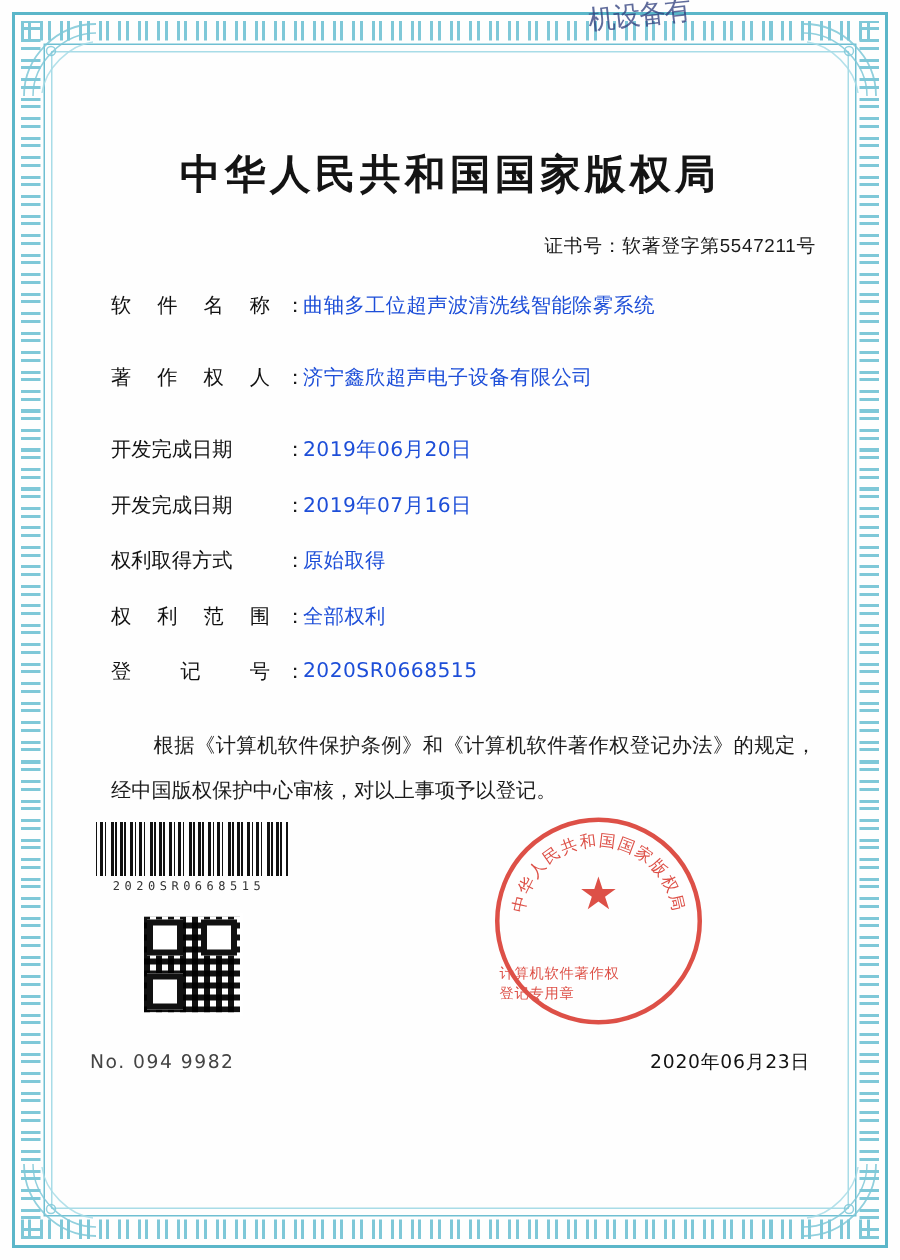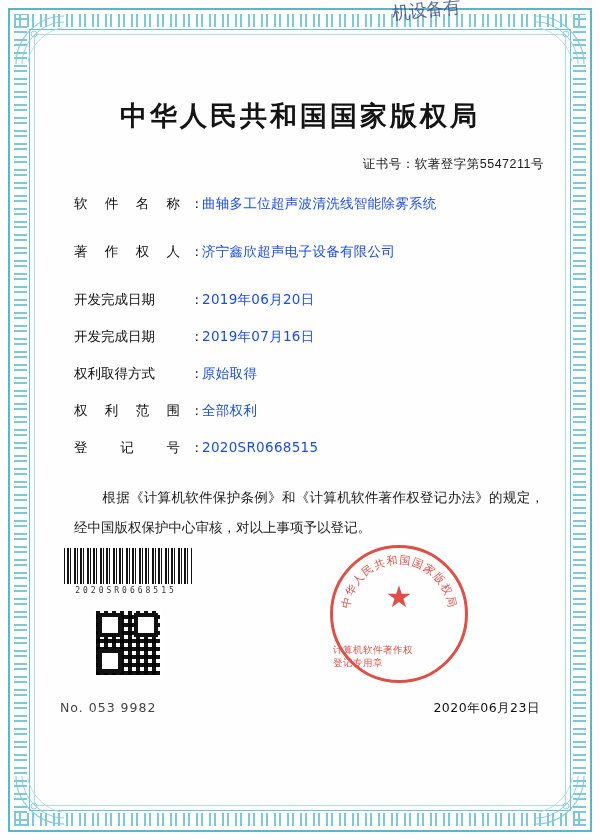--- a/index.html
+++ b/index.html
@@ -457,17 +457,17 @@
       </text>
     </svg>
     <div class="star">★</div>
     <div class="seal-mid">
       <div>计算机软件著作权</div>
       <div>登记专用章</div>
     </div>
   </div>
 
   <div class="bottom-row">
-    <div class="doc-no">No. 053 9982</div>
+    <div class="doc-no">No. 094 9982</div>
     <div class="issue-date">2020年06月23日</div>
   </div>
 
 </div>
 
 </body></html>

